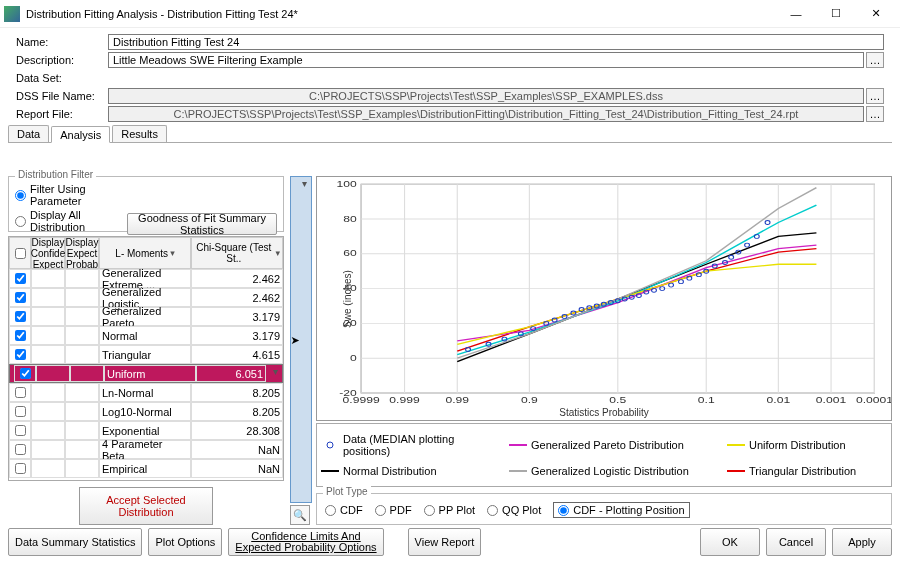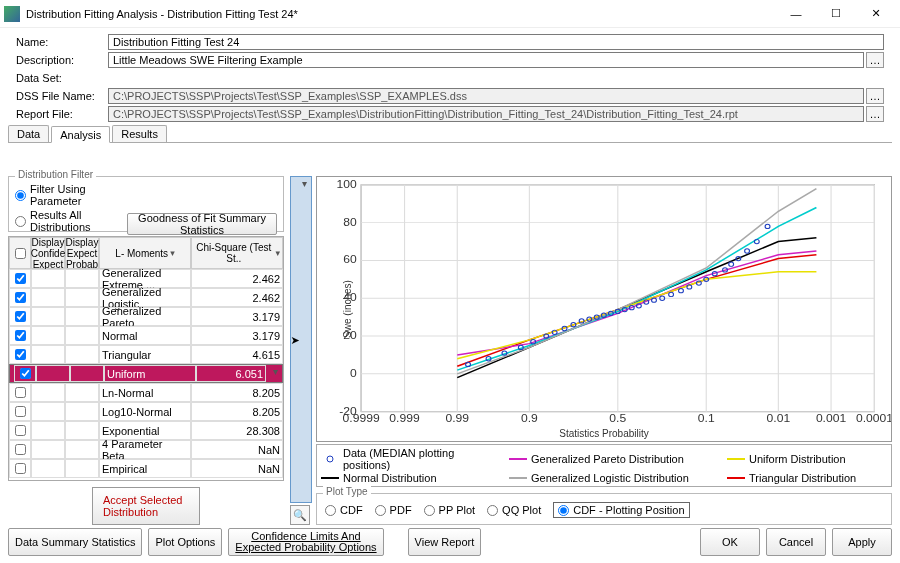--- a/index.html
+++ b/index.html
@@ -5,21 +5,21 @@
   * { box-sizing: border-box; font-family: "Segoe UI", Tahoma, sans-serif; font-size: 11px; }
   body { margin: 0; background: #fff; width: 900px; height: 563px; overflow: hidden; }
   .titlebar { height: 28px; background: #fff; border-bottom: 1px solid #eee; display: flex; align-items: center; padding: 0 4px; }
   .titlebar .icon { width: 16px; height: 16px; background: linear-gradient(135deg,#4a6,#369); margin-right: 6px; }
   .titlebar .title { flex: 1; }
   .winbtn { width: 40px; height: 26px; display:flex; align-items:center; justify-content:center; }
   .content { position:absolute; top:28px; left:0; right:0; bottom:0; padding: 4px 8px 8px 8px; }
   .form-row { display:flex; align-items:center; margin: 1px 8px; height: 17px; }
   .form-row label { width: 92px; color:#000; }
   .txt { flex:1; border:1px solid #7a7a7a; background:#fff; height:16px; padding:0 4px; line-height:14px; }
-  .txt.ro { background:#f0f0f0; color:#555; }
+  .txt.ro { background:#f0f0f0; color:#555;text-align:center; }
   .smallbtn { width:18px; height:16px; border:1px solid #999; background:#f5f5f5; margin-left:2px; display:flex; align-items:center; justify-content:center; }
   .sel { flex:1; border:1px solid #7a7a7a; background:#fff; height:16px; padding:0 16px 0 4px; position:relative; line-height:14px;}
   .sel::after { content:"▾"; position:absolute; right:4px; top:0; font-size:10px; color:#555;}
   .tabbar { display:flex; gap:2px; margin-top:3px; border-bottom:1px solid #aaa; height:18px; }
   .tab { padding:2px 8px 0 8px; border:1px solid #aaa; border-bottom:none; background:#f5f5f5; border-radius:2px 2px 0 0; height:17px; line-height:13px;}
   .tab.active { background:#fff; border-bottom:1px solid #fff; position:relative; top:1px;}
   .analysis-body { position:absolute; top:148px; left:8px; right:8px; bottom:38px; display:flex; gap:6px; }
   .left-pane { width:310px; display:flex; flex-direction:column; }
   .group { border:1px solid #bbb; padding:4px 6px 6px 6px; position:relative; }
   .group > legend, .group-title { position:absolute; top:-8px; left:6px; background:#fff; padding:0 3px; color:#666; font-size:10px; }
@@ -34,28 +34,28 @@
   .col-cl  { width:34px; flex:0 0 34px; }
   .col-ep  { width:34px; flex:0 0 34px; }
   .col-nm  { width:92px; flex:0 0 92px; }
   .col-cs  { flex:1; }
   .dist-rows { flex:1; overflow:hidden; }
   .dist-row { display:flex; height:19px; font-size:10px; }
   .dist-row > div { border:0.5px solid #ddd; padding:0 2px; display:flex; align-items:center; }
   .dist-row.sel { background:#be185d; color:#fff; }
   .dist-row .col-cs { justify-content:flex-end; }
   .dist-row .col-chk { justify-content:center; }
-  .acceptbtn { color:#b00; border:1px solid #999; background:linear-gradient(#fff,#e9e9e9); padding:6px 10px; width:108px; margin:6px auto 0 auto; display:block; line-height:12px;}
+  .acceptbtn { color:#b00; border:1px solid #999; background:linear-gradient(#fff,#e9e9e9); padding:6px 10px; width:134px; margin:6px auto 0 auto; display:block; text-align:center; line-height:12px;}
   .tool-col { width:20px; display:flex; flex-direction:column; gap:2px; margin-top:0;}
   .toolbtn { width:20px; height:20px; border:1px solid #999; background:#f7f7f7; display:flex; align-items:center; justify-content:center; font-size:11px;}
   .toolbtn.sel { background:#cde; border-color:#69c; }
   .plot-pane { flex:1; display:flex; flex-direction:column; }
   .plot-area { flex:1; border:1px solid #999; position:relative; background:#fff; }
   svg.chart { position:absolute; inset:0; width:100%; height:100%; }
-  .legend { border:1px solid #aaa; margin:2px 0 4px 0; padding:2px 4px; display:grid; grid-template-columns: 180px 210px 160px; gap:1px 8px; font-size:10px;}
+  .legend { border:1px solid #aaa; margin:2px 0 4px 0; padding:9px 4px; display:grid; grid-template-columns: 180px 210px 160px; gap:8px 8px; font-size:10px;}
   .legend-item { display:flex; align-items:center; gap:4px;}
   .lg-mark { width:18px; height:8px; flex:0 0 18px; display:flex; align-items:center;}
   .plot-type { border:1px solid #bbb; padding:6px 8px 4px 8px; position:relative; display:flex; gap:12px; align-items:center; margin-top:2px;}
   .plot-type .group-title { top:-8px; }
   .buttons-row { position:absolute; left:8px; right:8px; bottom:6px; height:30px; display:flex; align-items:center; gap:6px; }
   .buttons-row .spacer { flex:1; }
   input[type=checkbox], input[type=radio] { margin:0; width:11px; height:11px; }
   .dropdown-hdr::after { content:"▾"; float:right; font-size:9px; color:#555; margin-left:2px;}
   .ylabel { position:absolute; left:2px; top:50%; transform: translateY(-50%) rotate(-90deg); transform-origin:center; font-size:10px; color:#333; white-space:nowrap;}
   .xlabel { position:absolute; bottom:2px; left:0; right:0; text-align:center; font-size:10px; color:#333;}
@@ -108,21 +108,21 @@
       <div class="group" style="height:56px;">
         <span class="group-title">Distribution Filter</span>
         <div style="display:flex;">
           <div style="flex:1">
             <div class="radio-row">
               <input type="radio" checked="" style="">
               <span>Filter Using Parameter</span>
             </div>
             <div class="radio-row">
               <input type="radio" style="">
-              <span>Results All Distributions</span>
+              <span>Display All Distribution</span>
             </div>
           </div>
           <div style="display:flex;align-items:flex-end;">
             <div class="btn wide" style="height:22px; width:150px; text-align:center;">Goodness of Fit Summary Statistics</div>
           </div>
         </div>
       </div>
 
       <div class="dist-table">
         <div class="dist-head">

